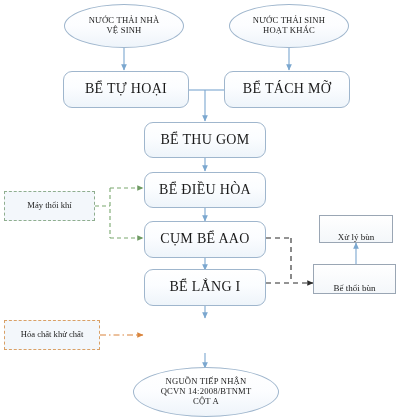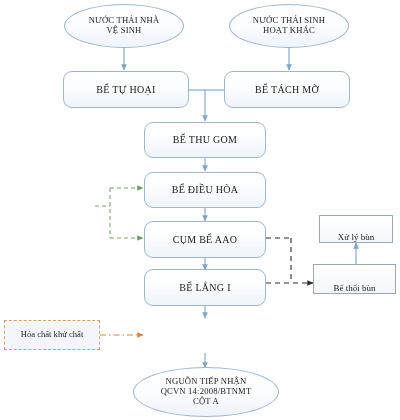--- a/index.html
+++ b/index.html
@@ -20,21 +20,21 @@
     text-align:center;
     line-height:1.15;
     color:#1a1a1a;
   }
 
   
   .proc{
     border:1px solid #9fb6cd;
     border-radius:9px;
     background:linear-gradient(180deg,#ffffff 0%,#fbfdff 45%,#eef4fa 100%);
-    font-size:10px;
+    font-size:14px;
     letter-spacing:.3px;
     font-variant:small-caps;
     text-transform:uppercase;
   }
 
   
   .term{
     border:1px solid #9fb6cd;
     border-radius:50%;
     background:linear-gradient(180deg,#ffffff 0%,#fcfdff 50%,#eef4fa 100%);
@@ -160,20 +160,23 @@
 
 
   <div class="node term" style="left:133px;top:367px;width:146px;height:50px;">
     <div>
       <span class="lbl">NGUỒN TIẾP NHẬN</span>
       <span class="lbl">QCVN 14:2008/BTNMT</span>
       <span class="lbl">CỘT A</span>
     </div>
   </div>
 
+  <div class="node dashbox" style="left:4px;top:191px;width:91px;height:30px;">
+    <span class="lbl">Máy thổi khí</span>
+  </div>
 
   <div class="node dashbox chem" style="left:4px;top:320px;width:96px;height:30px;">
     <span class="lbl">Hóa chất khử chất</span>
   </div>
 
   <div class="node rect" style="left:319px;top:215px;width:74px;height:28px;">
     <span class="lbl">Xử lý bùn</span>
   </div>
 
   <div class="node rect" style="left:313px;top:264px;width:83px;height:30px;">

